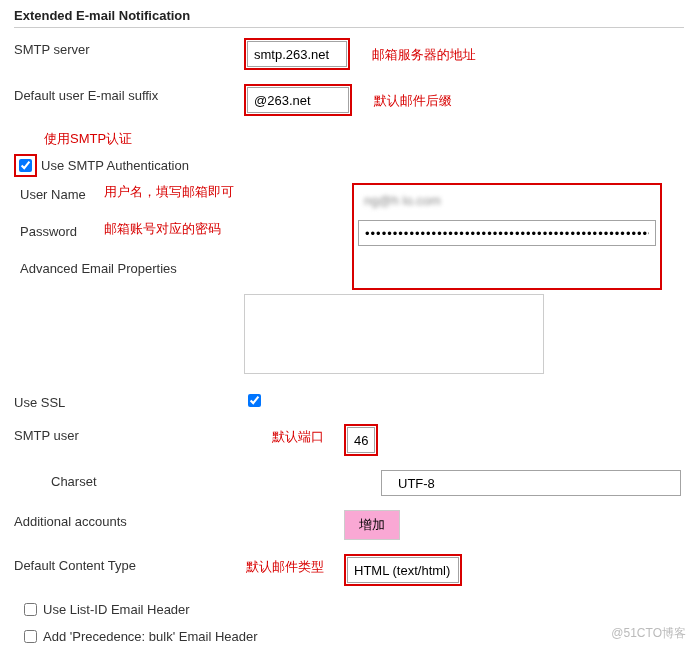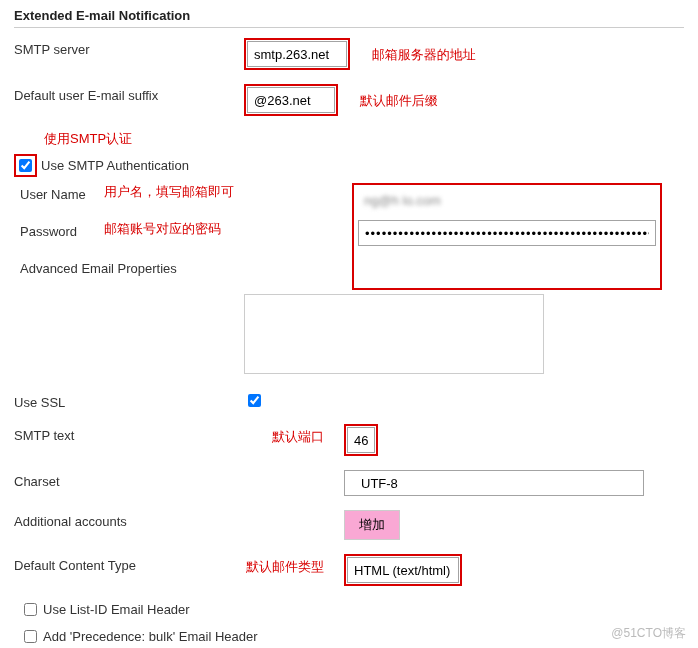--- a/index.html
+++ b/index.html
@@ -115,21 +115,21 @@
       <input class="txt" type="text" style="width: 100px;" value="smtp.263.net">
     </span>
     <span class="ann-inline">邮箱服务器的地址</span>
   </div>
 </div>
 
 <div class="row">
   <div class="label-col">Default user E-mail suffix</div>
   <div class="field-col">
     <span class="redbox-around">
-      <input class="txt" type="text" style="width: 88px;" value="@263.net">
+      <input class="txt" type="text" style="width: 102px;" value="@263.net">
     </span>
     <span class="ann-inline">默认邮件后缀</span>
   </div>
 </div>
 
 <div class="smart-row" style="margin-left:30px;">
   <span class="ann">使用SMTP认证</span>
 </div>
 <div class="smart-row">
   <span class="redbox-around" style="padding:0;">
@@ -169,32 +169,32 @@
 
 <div class="row">
   <div class="label-col">Use SSL</div>
   <div class="field-col">
     <input type="checkbox" checked="" style="">
   </div>
 </div>
 
 <div class="row">
   <div class="label-col" style="display:flex; justify-content:space-between; width:330px;">
-    <span>SMTP text</span>
+    <span>SMTP user</span>
     <span class="ann" style="margin-right:20px;">默认端口</span>
   </div>
   <div class="field-col">
     <span class="redbox-around">
       <input class="txt" type="text" style="width: 28px;" value="465">
     </span>
   </div>
 </div>
 
 <div class="row">
-  <div class="label-col" style="width:330px;">Charset</div>
+  <div class="label-col" style="width:330px;margin-left:37px;">Charset</div>
   <div class="field-col">
     <input class="txt" type="text" style="width: 300px; padding-left: 16px;" value="UTF-8">
   </div>
 </div>
 
 <div class="row">
   <div class="label-col" style="width:330px;">Additional accounts</div>
   <div class="field-col">
     <button class="btn">增加</button>
   </div>

